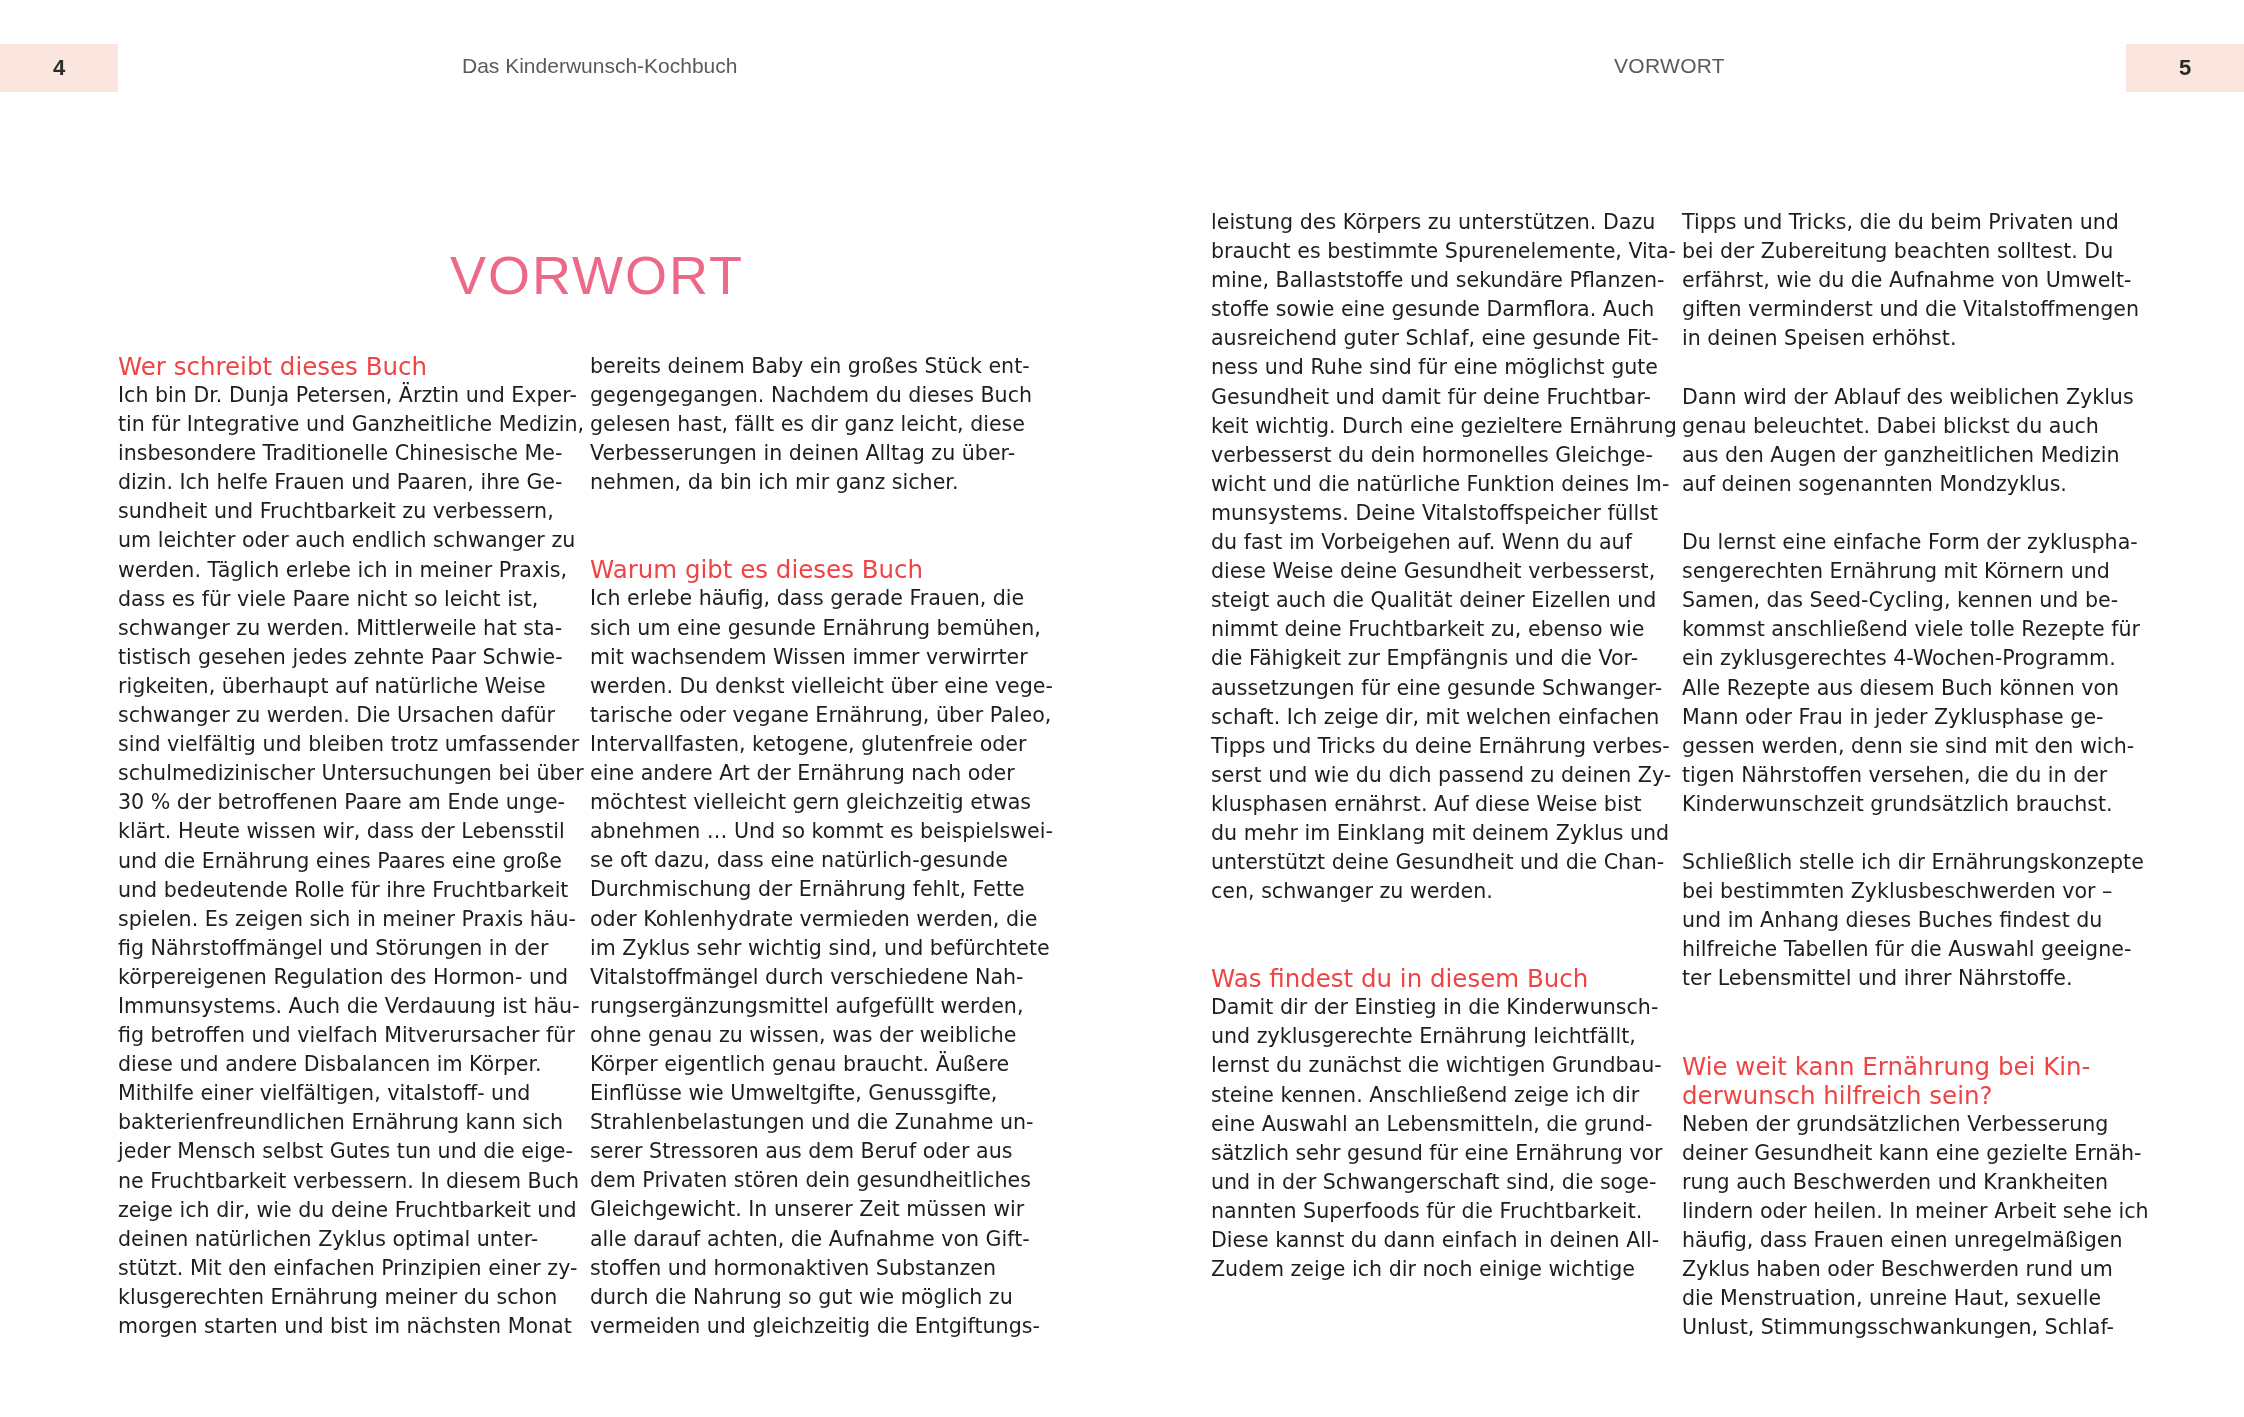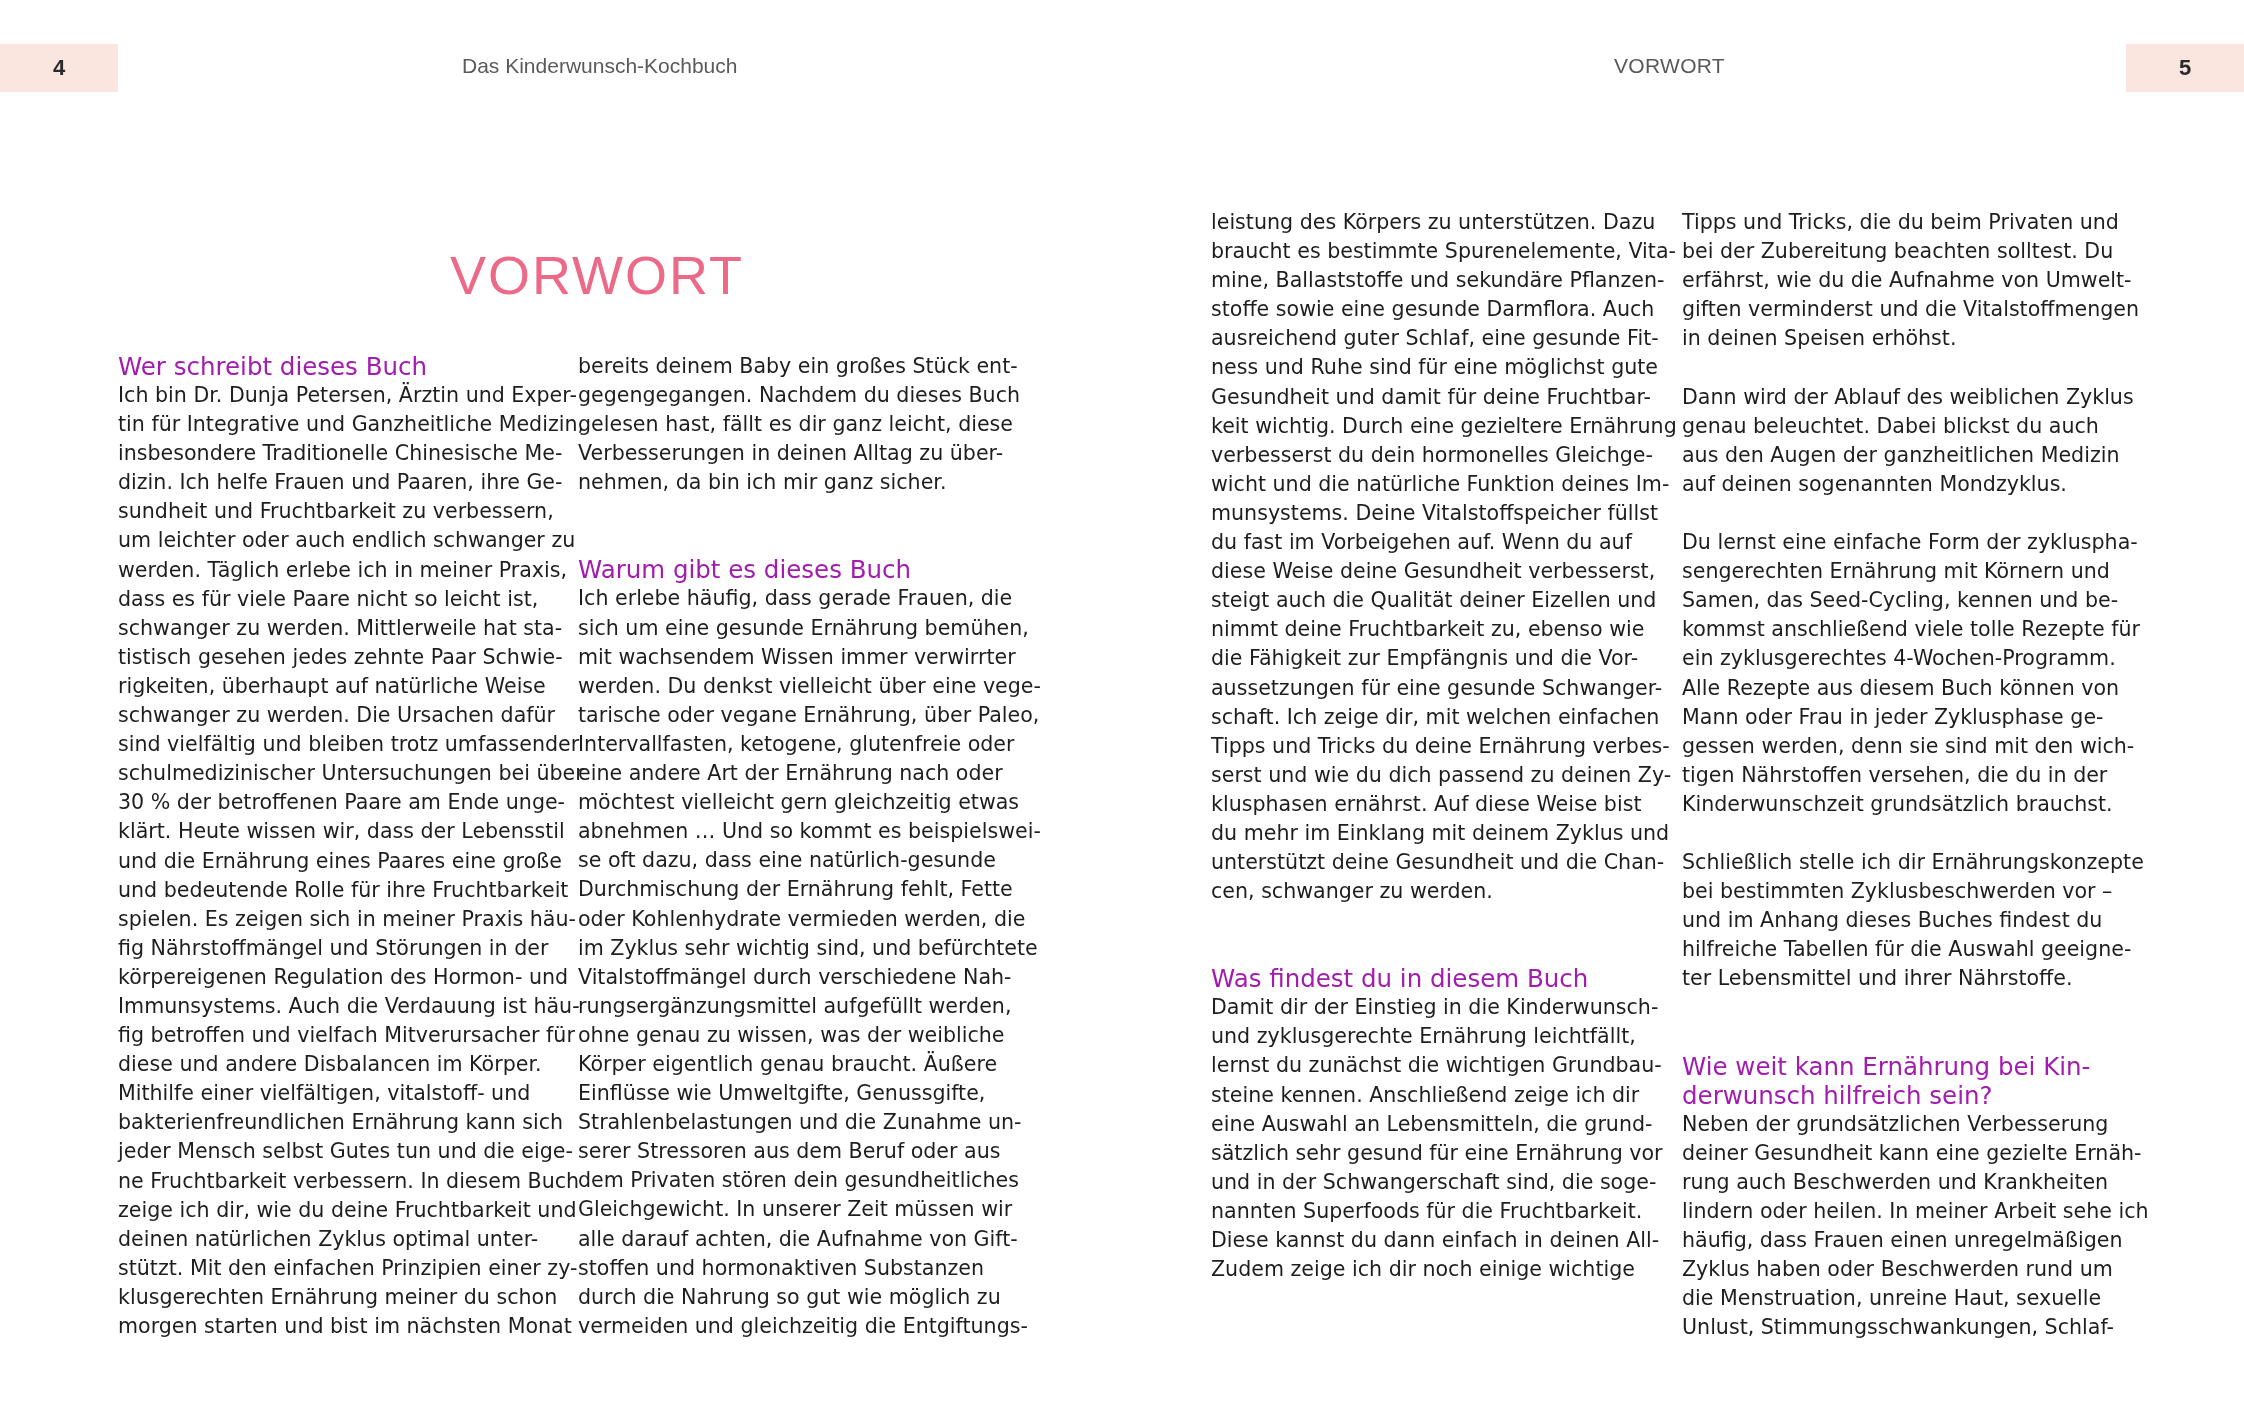--- a/index.html
+++ b/index.html
@@ -13,24 +13,24 @@
   .running { position: absolute; top: 54px; font-family: "Liberation Sans", sans-serif;
              font-size: 21px; color: #5a5a5a; }
   .running.left { left: 430px; margin-left: 32px; }
   .running.right { left: 1614px; letter-spacing: 0.3px; }
   .chapter-title { position: absolute; left: 450px; top: 208px; font-family: "Liberation Sans", sans-serif;
                    font-size: 54px; color: #ec6a88; letter-spacing: 2px; font-weight: normal; }
   .col { position: absolute; width: 450px; font-size: 20.6px; line-height: 29.1px; }
   .col p { margin: 0; white-space: nowrap; }
   .col .gap { height: 29.1px; }
   .col .biggap { height: 58px; }
-  .col h2 { margin: 0; font-weight: normal; font-size: 24.5px; line-height: 29px; color: #a21caf;
+  .col h2 { margin: 0; font-weight: normal; font-size: 24.5px; line-height: 29px; color: #ef4444;
             font-family: "DejaVu Sans", sans-serif; white-space: nowrap; }
   #c1 { left: 118px; top: 352px; }
-  #c2 { left: 578px; top: 352px; }
+  #c2 { left: 590px; top: 352px; }
   #c3 { left: 1211px; top: 208px; }
   #c4 { left: 1682px; top: 208px; }
 </style>
 </head>
 <body>
 
 <div class="folio left">
     <span>4</span>
   </div>
 <div class="running left">Das Kinderwunsch-Kochbuch</div>

